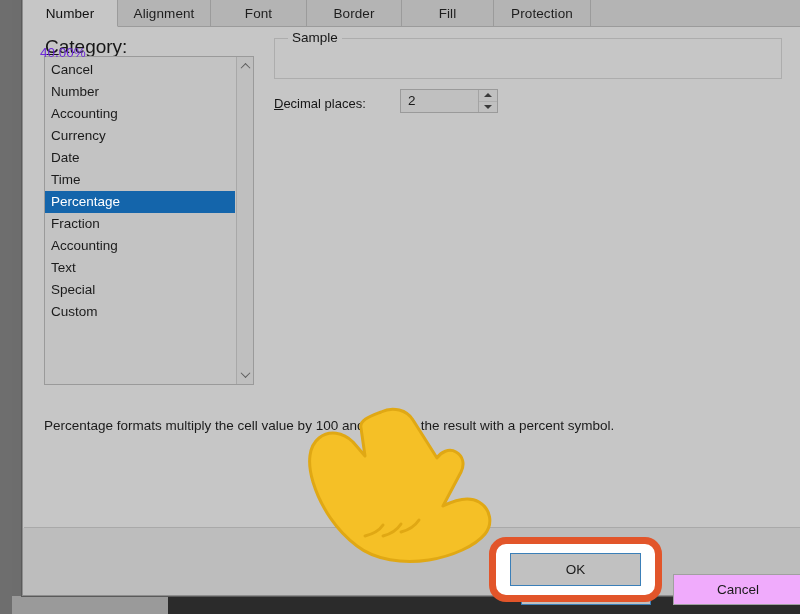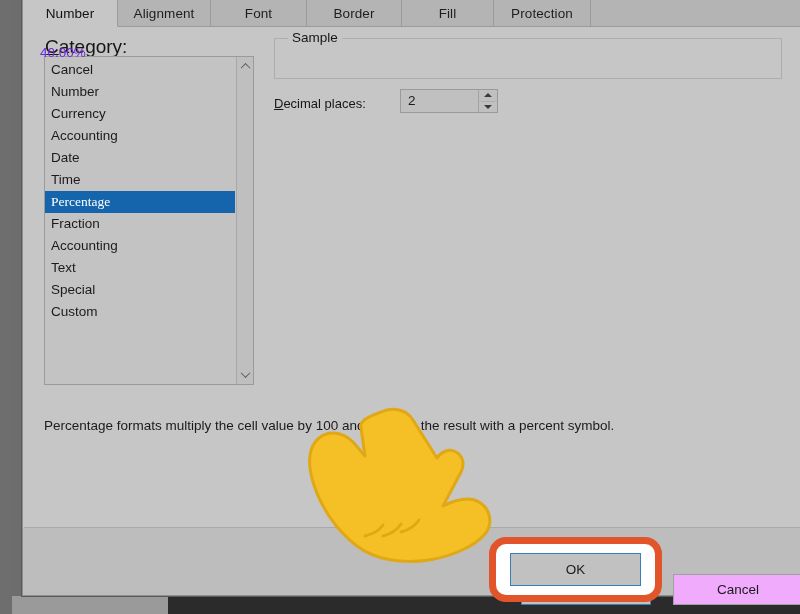--- a/index.html
+++ b/index.html
@@ -130,21 +130,20 @@
     line-height: 22px;
     padding-left: 6px;
     font-size: 13.5px;
     color: #1b1b1b;
     white-space: nowrap;
     cursor: default;
   }
   .list-item.selected {
     background: #1465ab;
     color: #ffffff;
-    font-family: Liberation Serif, serif;
   }
 
   
   .lb-scroll {
     position: absolute;
     right: 0; top: 0;
     width: 17px;
     height: 100%;
     background: #bfbfbf;
     border-left: 1px solid #a8a8a8;
@@ -368,22 +367,22 @@
     <div class="body">
 
       <div class="cat-label">
         <span class="accel">C</span><span>ategory:</span>
       </div>
 
       <div class="listbox">
         <div class="list-items" id="category-items">
             <div class="list-item">Cancel</div>
             <div class="list-item">Number</div>
+            <div class="list-item">Accounting</div>
             <div class="list-item">Currency</div>
-            <div class="list-item">Accounting</div>
             <div class="list-item">Date</div>
             <div class="list-item">Time</div>
             <div class="list-item selected">Percentage</div>
             <div class="list-item">Fraction</div>
             <div class="list-item">Accounting</div>
             <div class="list-item">Text</div>
             <div class="list-item">Special</div>
             <div class="list-item">Custom</div>
           </div>
 

